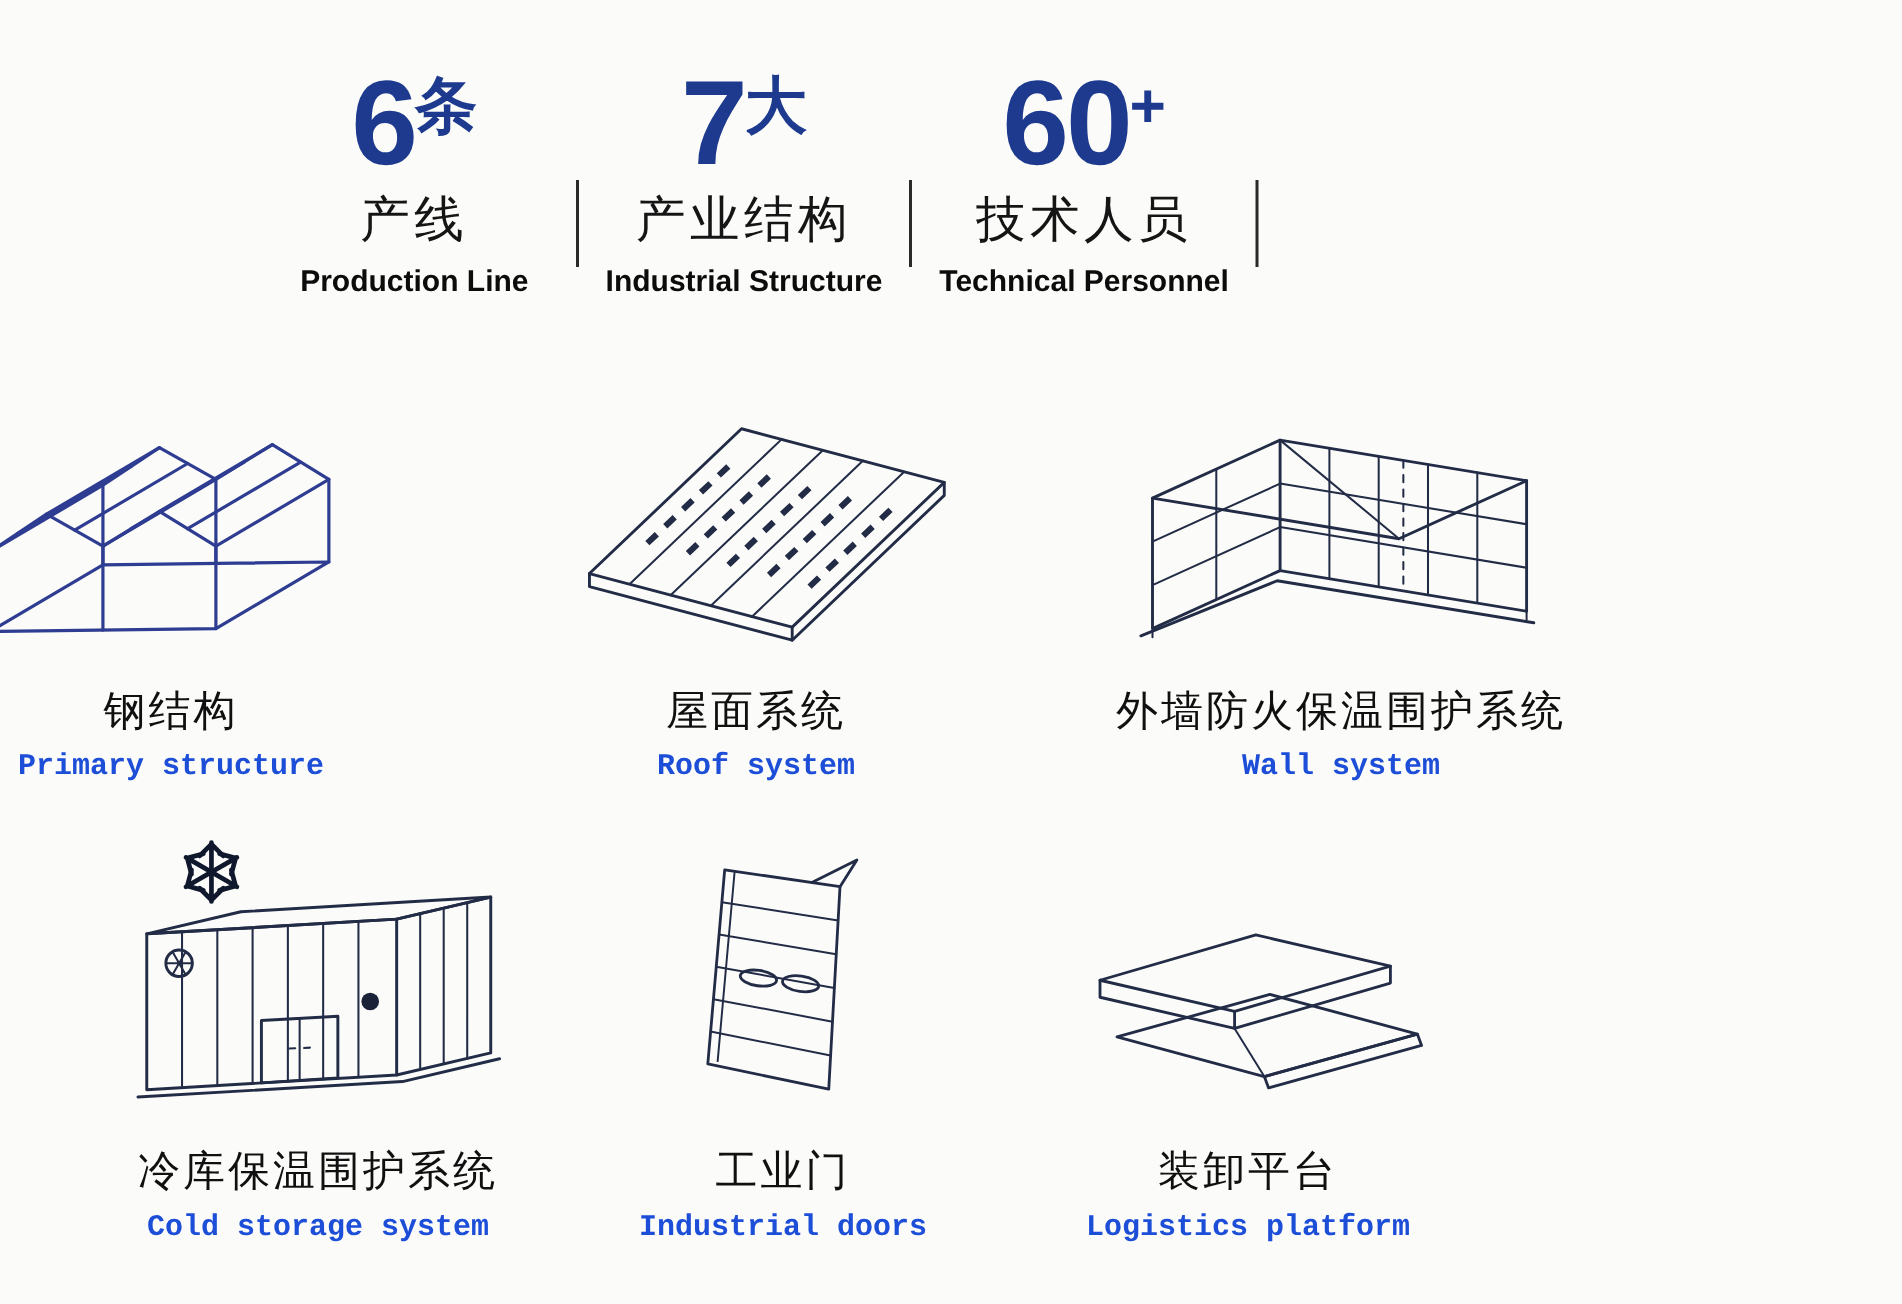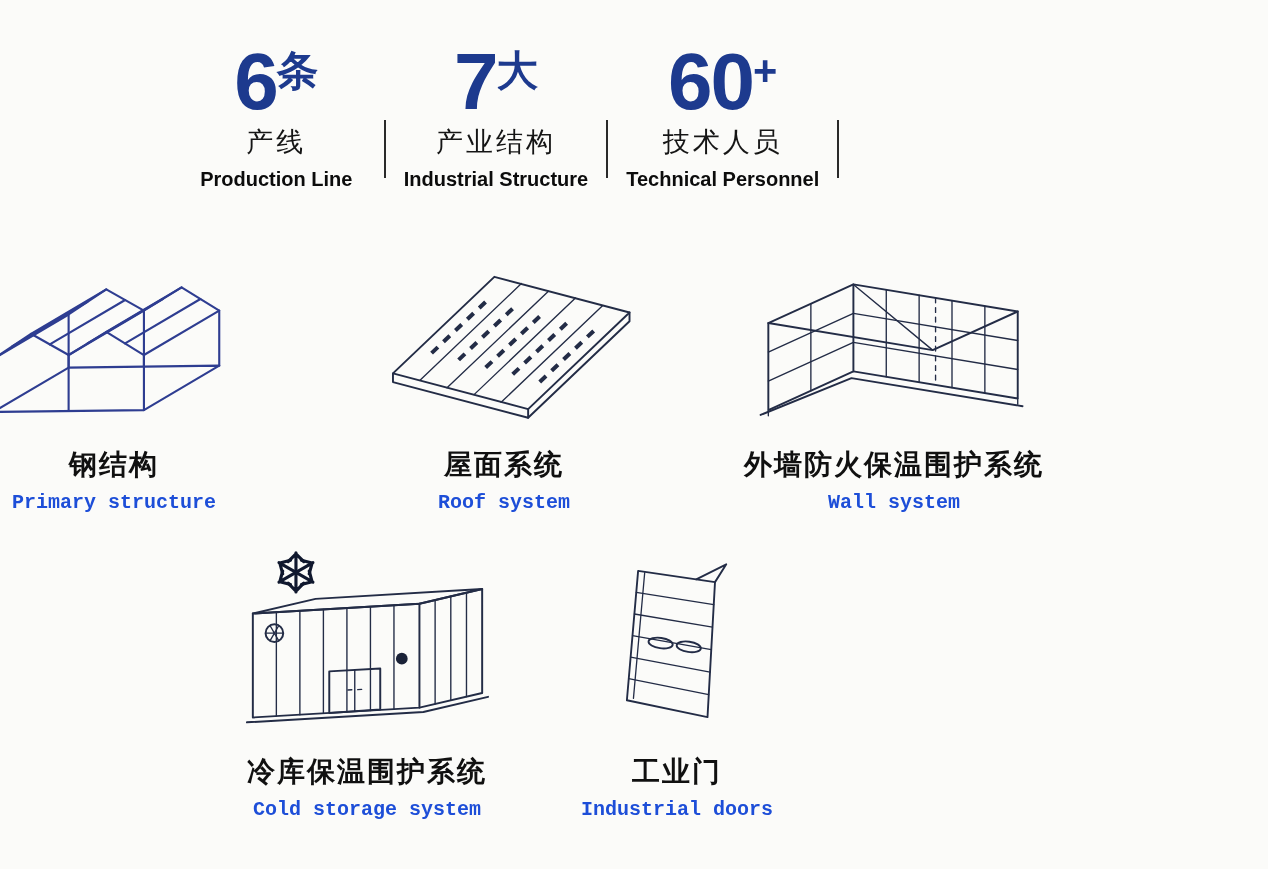--- a/index.html
+++ b/index.html
@@ -22,21 +22,21 @@
     display:flex; flex-direction:column; align-items:center;
     min-width:215px; padding:0 18px;
   }
   .stat-number {
     font-size:80px; line-height:1.0; font-weight:bold;
     color: var(--accent, #1d3a8e);
     letter-spacing:-2px;
   }
   .stat-unit { font-size:0.52em; vertical-align:0.58em; letter-spacing:0; }
   .stat-zh {
-    margin-top:2px; font-size:27px; letter-spacing:3px;
+    margin-top:2px; font-size:33px; letter-spacing:3px;
     color:#151515; font-weight:500;
   }
   .stat-en {
     margin-top:8px; font-size:20px; font-weight:bold; color:#0c0c0c;
   }
   .stat-divider {
     width:2px; height:58px; background:#2a2a2a;
     align-self:flex-start; margin-top:78px;
   }
 
@@ -45,21 +45,21 @@
   .row1 { margin-top:26px; }
   .row2 { margin-top:20px;margin-left:36px; }
   .product {
     display:flex; flex-direction:column; align-items:center; justify-content:flex-end;
   }
   .row1 .product { flex:0 0 390px; }
   .row2 .product { flex:0 0 310px; }
   .icon-box { display:flex; align-items:flex-end; justify-content:center; }
   .row1 .icon-box { height:215px; }
   .row2 .icon-box { height:205px; }
-  .p-zh { margin-top:14px; font-size:28px; letter-spacing:2px; color:#101010; font-weight:700; }
+  .p-zh { margin-top:14px; font-size:28px; letter-spacing:2px; color:#101010; font-weight:400; }
   .p-en { margin-top:7px; font-size:20px; font-weight:bold; color:#1d4ed8;font-family:Liberation Mono, monospace; }
 
   
   svg { display:block; }
   .ln  { fill:none; stroke:var(--line,#222b45); stroke-width:2; stroke-linejoin:round; stroke-linecap:round; }
   .lnt { fill:none; stroke:var(--line,#222b45); stroke-width:1.4; stroke-linejoin:round; stroke-linecap:round; }
   .ln-b{ fill:none; stroke:var(--steel-blue,#2e3d91); stroke-width:2.2; stroke-linejoin:round; stroke-linecap:round; }
   .ln-th { fill:none; stroke:var(--line,#222b45); stroke-width:5; stroke-linecap:round; }
   .flake { fill:none; stroke:#10182e; stroke-width:3.2; stroke-linejoin:round; stroke-linecap:round; }
   .fd  { fill:#1a2238; stroke:none; }
@@ -256,16 +256,33 @@
 
           <ellipse class="ln" cx="102" cy="99" rx="13" ry="5.5" transform="rotate(8 102 99)"></ellipse>
           <ellipse class="ln" cx="132" cy="103" rx="13" ry="5.5" transform="rotate(8 132 103)"></ellipse>
         </svg>
       </div>
       <div class="p-zh">工业门</div>
       <div class="p-en">Industrial doors</div>
     </div>
 
 
+    <div class="product">
+      <div class="icon-box">
+        <svg width="255" height="155" viewBox="0 0 270 160">
+
+          <path class="ln" d="M42,102 L150,72 L254,100 L146,130 Z"></path>
+          <path class="ln" d="M146,130 L254,100 L257,108 L149,138 Z"></path>
+
+          <path class="ln" d="M30,62 L140,30 L235,52 L125,84 Z" fill="#fbfbf9"></path>
+          <path class="ln" d="M30,62 L30,74 L125,96 L125,84"></path>
+          <path class="ln" d="M125,96 L235,64 L235,52"></path>
+
+          <path class="lnt" d="M125,96 L146,130"></path>
+        </svg>
+      </div>
+      <div class="p-zh">装卸平台</div>
+      <div class="p-en">Logistics platform</div>
+    </div>
 
   </div>
 
 </div>
 
 </body></html>

